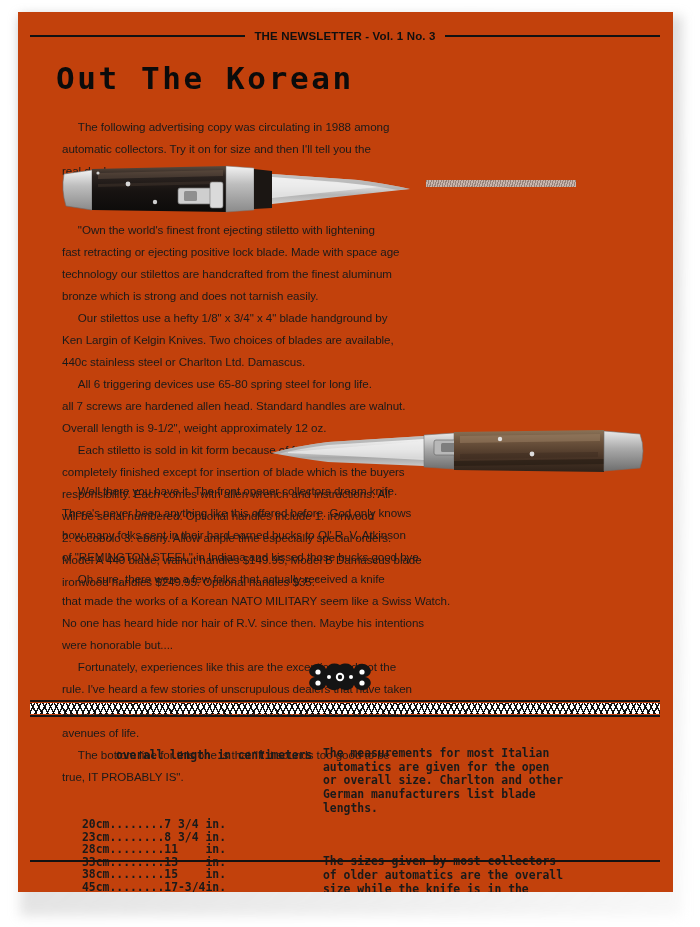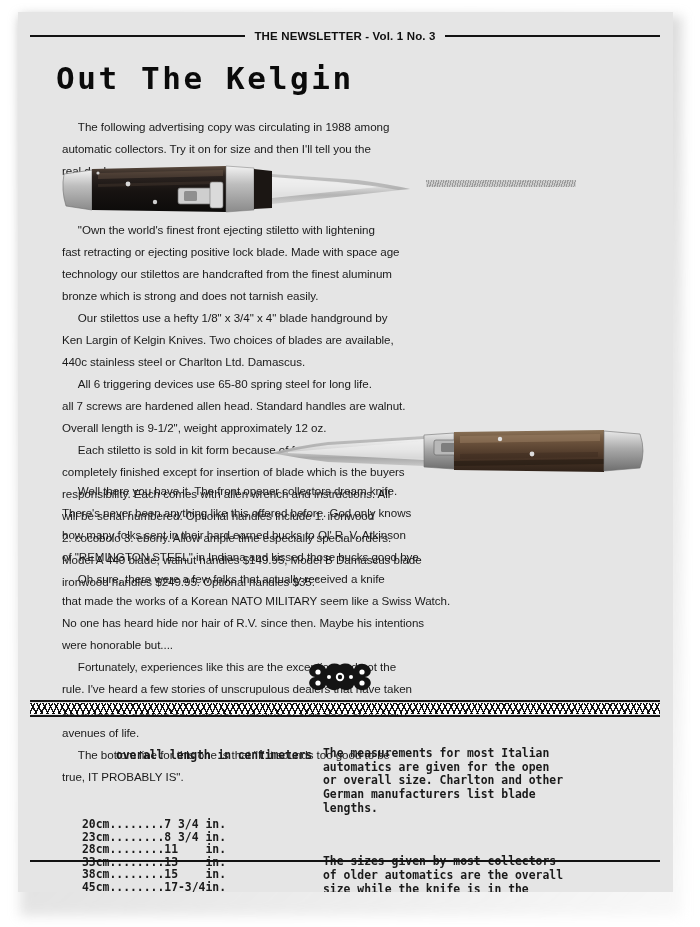--- a/index.html
+++ b/index.html
@@ -29,21 +29,21 @@
     background: linear-gradient(135deg, rgba(120,120,120,0.55) 0%, rgba(160,160,160,0.35) 45%, rgba(210,210,210,0.15) 100%);
     filter: blur(6px);
   }
 
   .page {
     position: absolute;
     left: 18px;
     top: 12px;
     width: 655px;
     height: 880px;
-    background: #e5e5e5;
+    background: #c2410c;
     overflow: hidden;
   }
 
   
   .masthead {
     position: absolute;
     left: 12px;
     top: 16px;
     width: 630px;
     height: 16px;
@@ -225,21 +225,21 @@
   <div class="page-shadow"></div>
 
   <div class="page">
 
     <div class="masthead">
       <span class="rule-line"></span>
       <span class="masthead-title">THE NEWSLETTER - Vol. 1 No. 3</span>
       <span class="rule-line"></span>
     </div>
 
-    <div class="headline">Out The Kelgin</div>
+    <div class="headline">Out The Korean</div>
 
     <div class="tw blockA">     The following advertising copy was circulating in 1988 among
 automatic collectors. Try it on for size and then I'll tell you the
 real deal:</div>
 
     <svg class="knife-top" viewBox="0 0 420 58">
       <defs>
         <linearGradient id="darkHandle" x1="0" y1="0" x2="0" y2="1">
           <stop offset="0%" stop-color="#5a4a3d"></stop>
           <stop offset="22%" stop-color="#2b2320"></stop>

